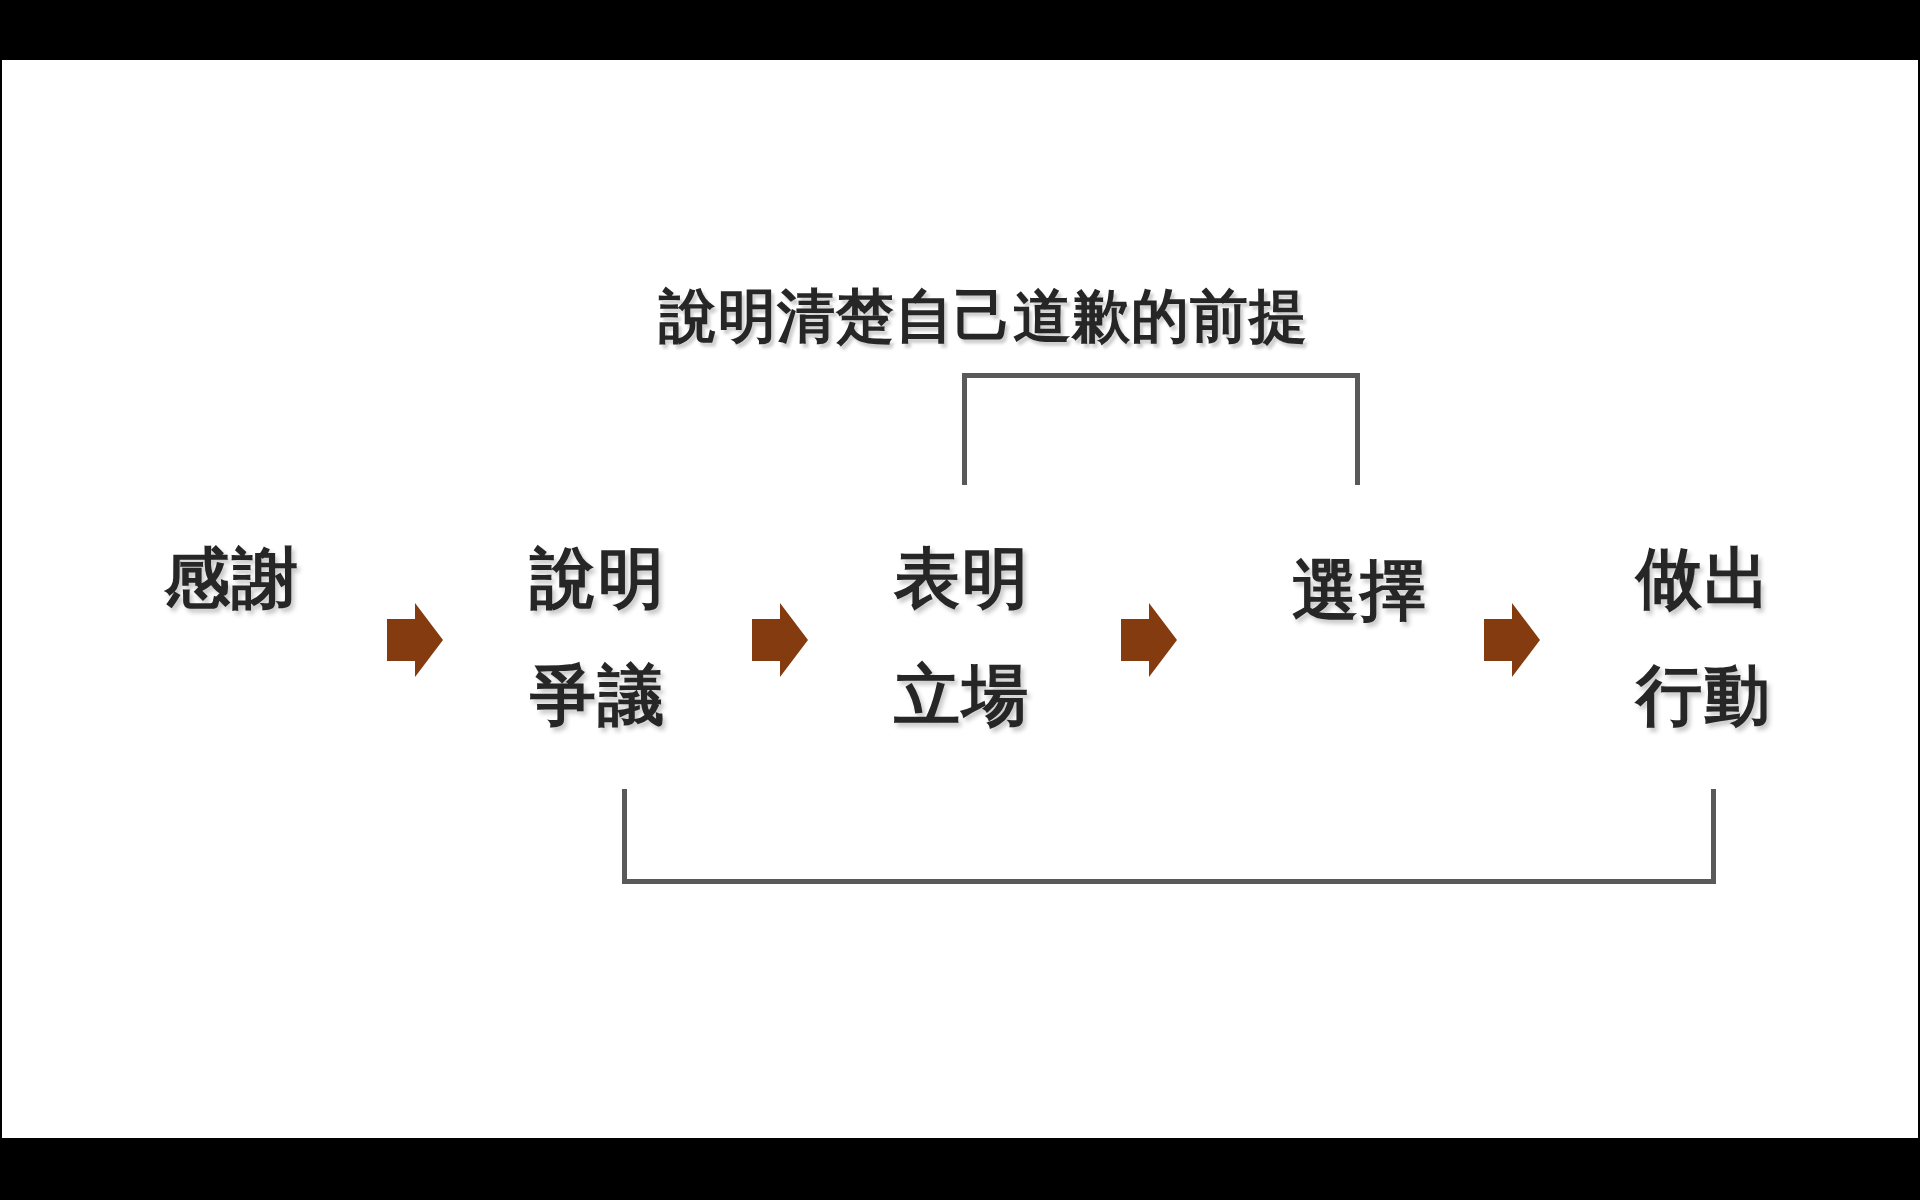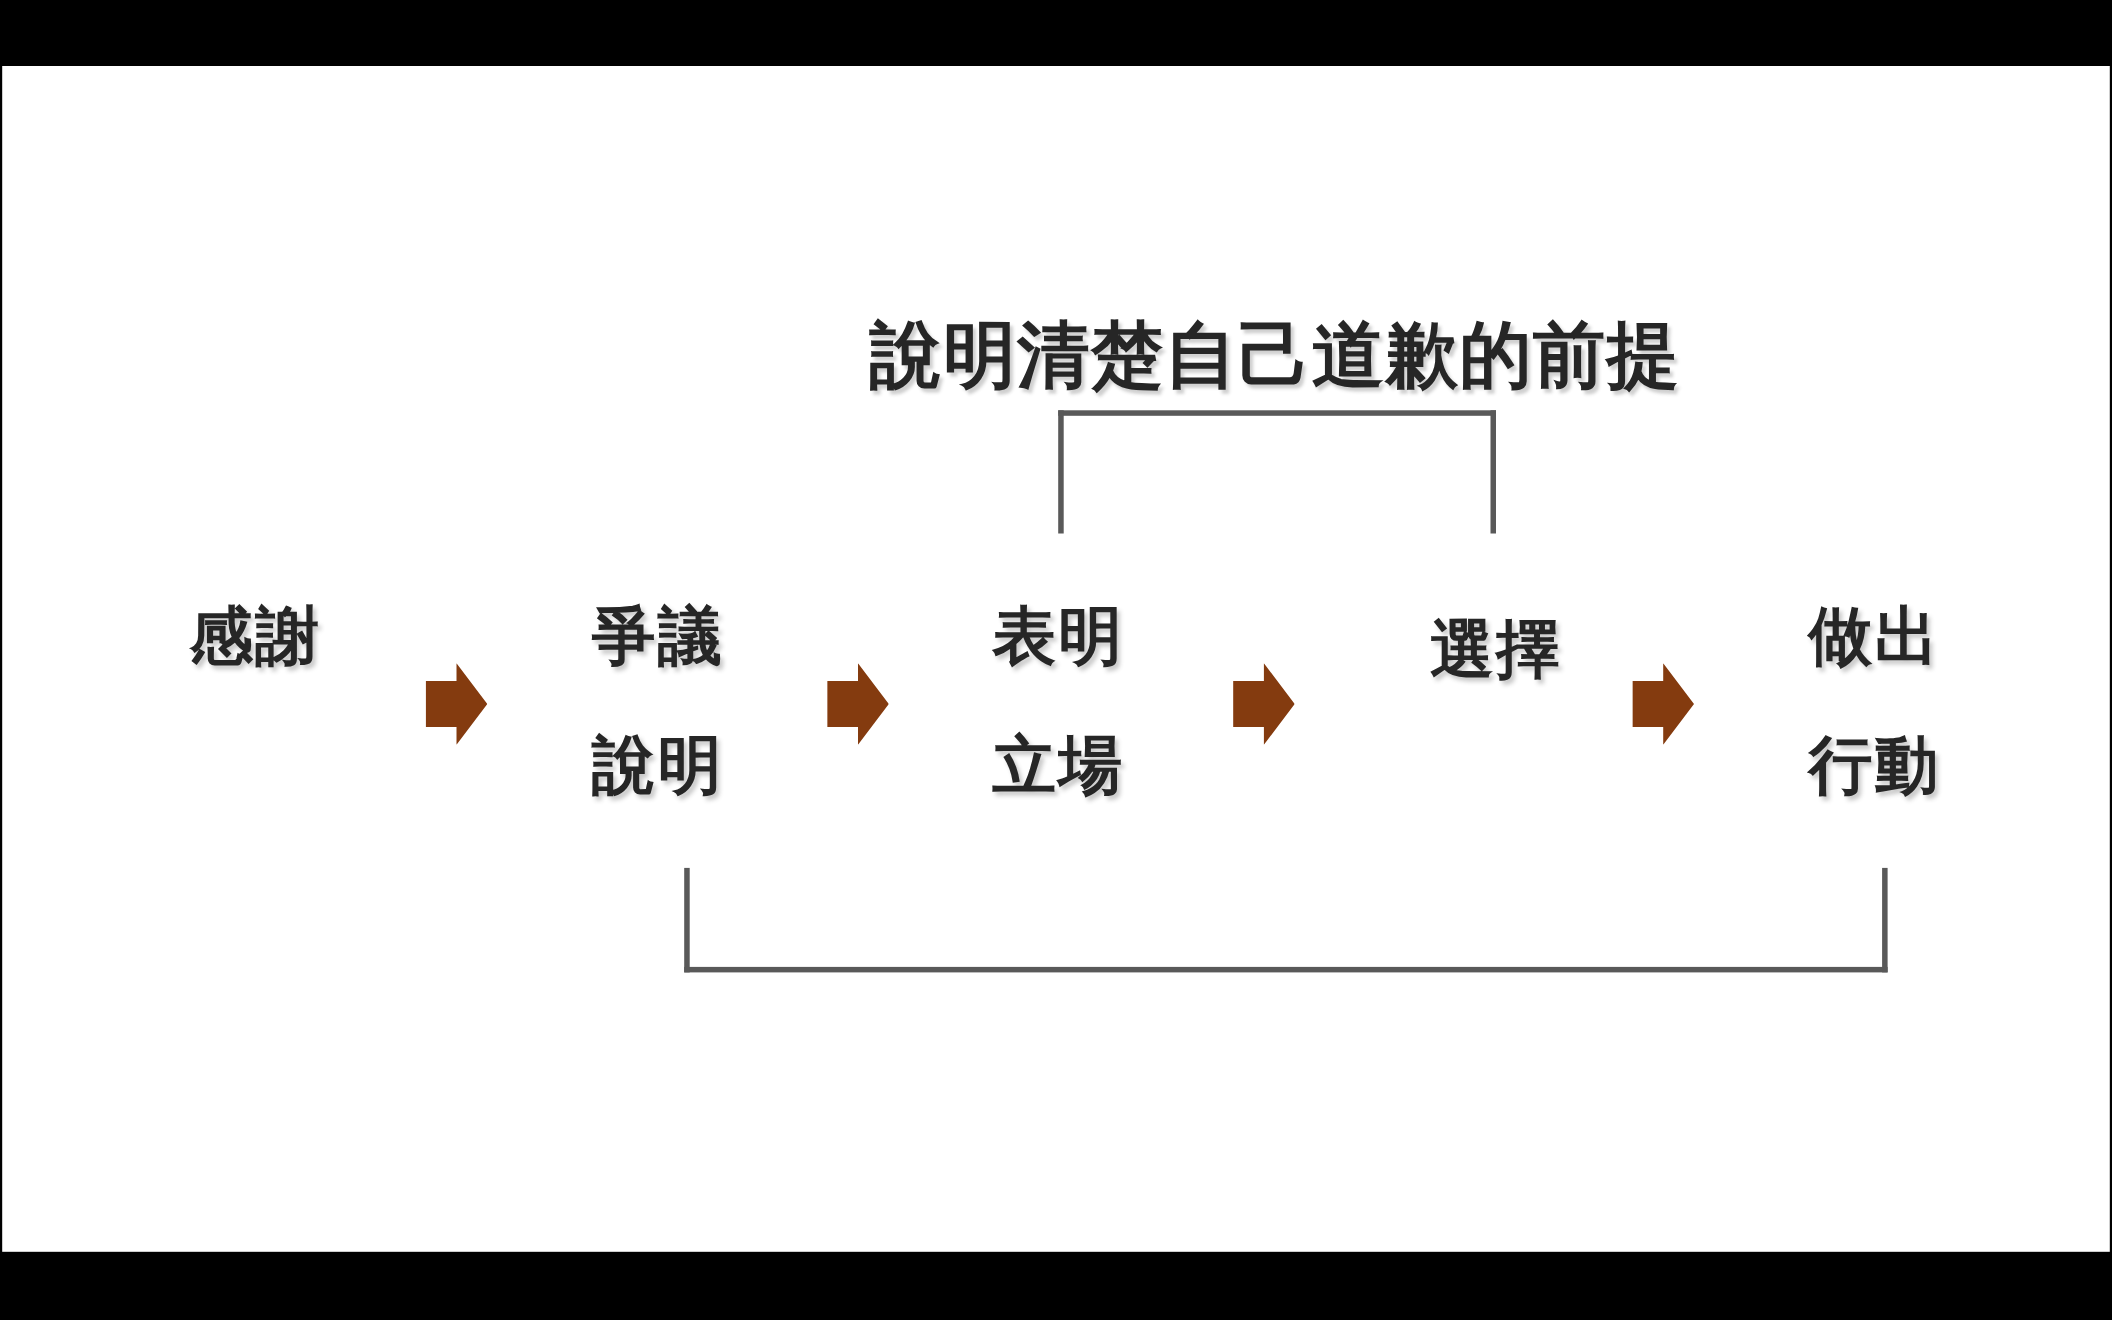--- a/index.html
+++ b/index.html
@@ -19,22 +19,22 @@
     position: absolute;
     left: 2px;
     top: 60px;
     width: 1916px;
     height: 1078px;
     background: #ffffff;
   }
   .annotation {
     position: absolute;
     width: 1000px;
-    text-align: center;
-    font-size: 66px;
+    text-align: left;
+    font-size: 58px;
     font-weight: bold;
     color: var(--text-color, #262626);
     letter-spacing: 1px;
     text-shadow: 3px 4px 3px rgba(38,38,38,0.22);
     white-space: nowrap;
   }
   .annotation.top { left: 657px; top: 218px; }
   .annotation.bottom { left: 666px; top: 852px; }
 
   .bracket {
@@ -58,21 +58,21 @@
     border-bottom: 5px solid var(--bracket-color, #595959);
     border-left: 5px solid var(--bracket-color, #595959);
     border-right: 5px solid var(--bracket-color, #595959);
   }
 
   .step {
     position: absolute;
     top: 460px;
     width: 280px;
     text-align: center;
-    font-size: 58px;
+    font-size: 66px;
     line-height: 117px;
     font-weight: bold;
     color: var(--text-color, #262626);
     letter-spacing: 2px;
     text-shadow: 3px 4px 4px rgba(38,38,38,0.25);
     white-space: nowrap;
   }
   .step .line { display: block; }
   .step1 { left: 90px; }
   .step2 { left: 456px; }
@@ -104,22 +104,22 @@
 
     <div class="step step1">
       <span class="line">感謝</span>
     </div>
 
     <svg class="flow-arrow arrow1" viewBox="0 0 56 74">
       <polygon points="0,16 28,16 28,0 56,37 28,74 28,58 0,58" fill="currentColor"></polygon>
     </svg>
 
     <div class="step step2">
+      <span class="line">說明</span>
       <span class="line">爭議</span>
-      <span class="line">說明</span>
     </div>
 
     <svg class="flow-arrow arrow2" viewBox="0 0 56 74">
       <polygon points="0,16 28,16 28,0 56,37 28,74 28,58 0,58" fill="currentColor"></polygon>
     </svg>
 
     <div class="step step3">
       <span class="line">表明</span>
       <span class="line">立場</span>
     </div>

